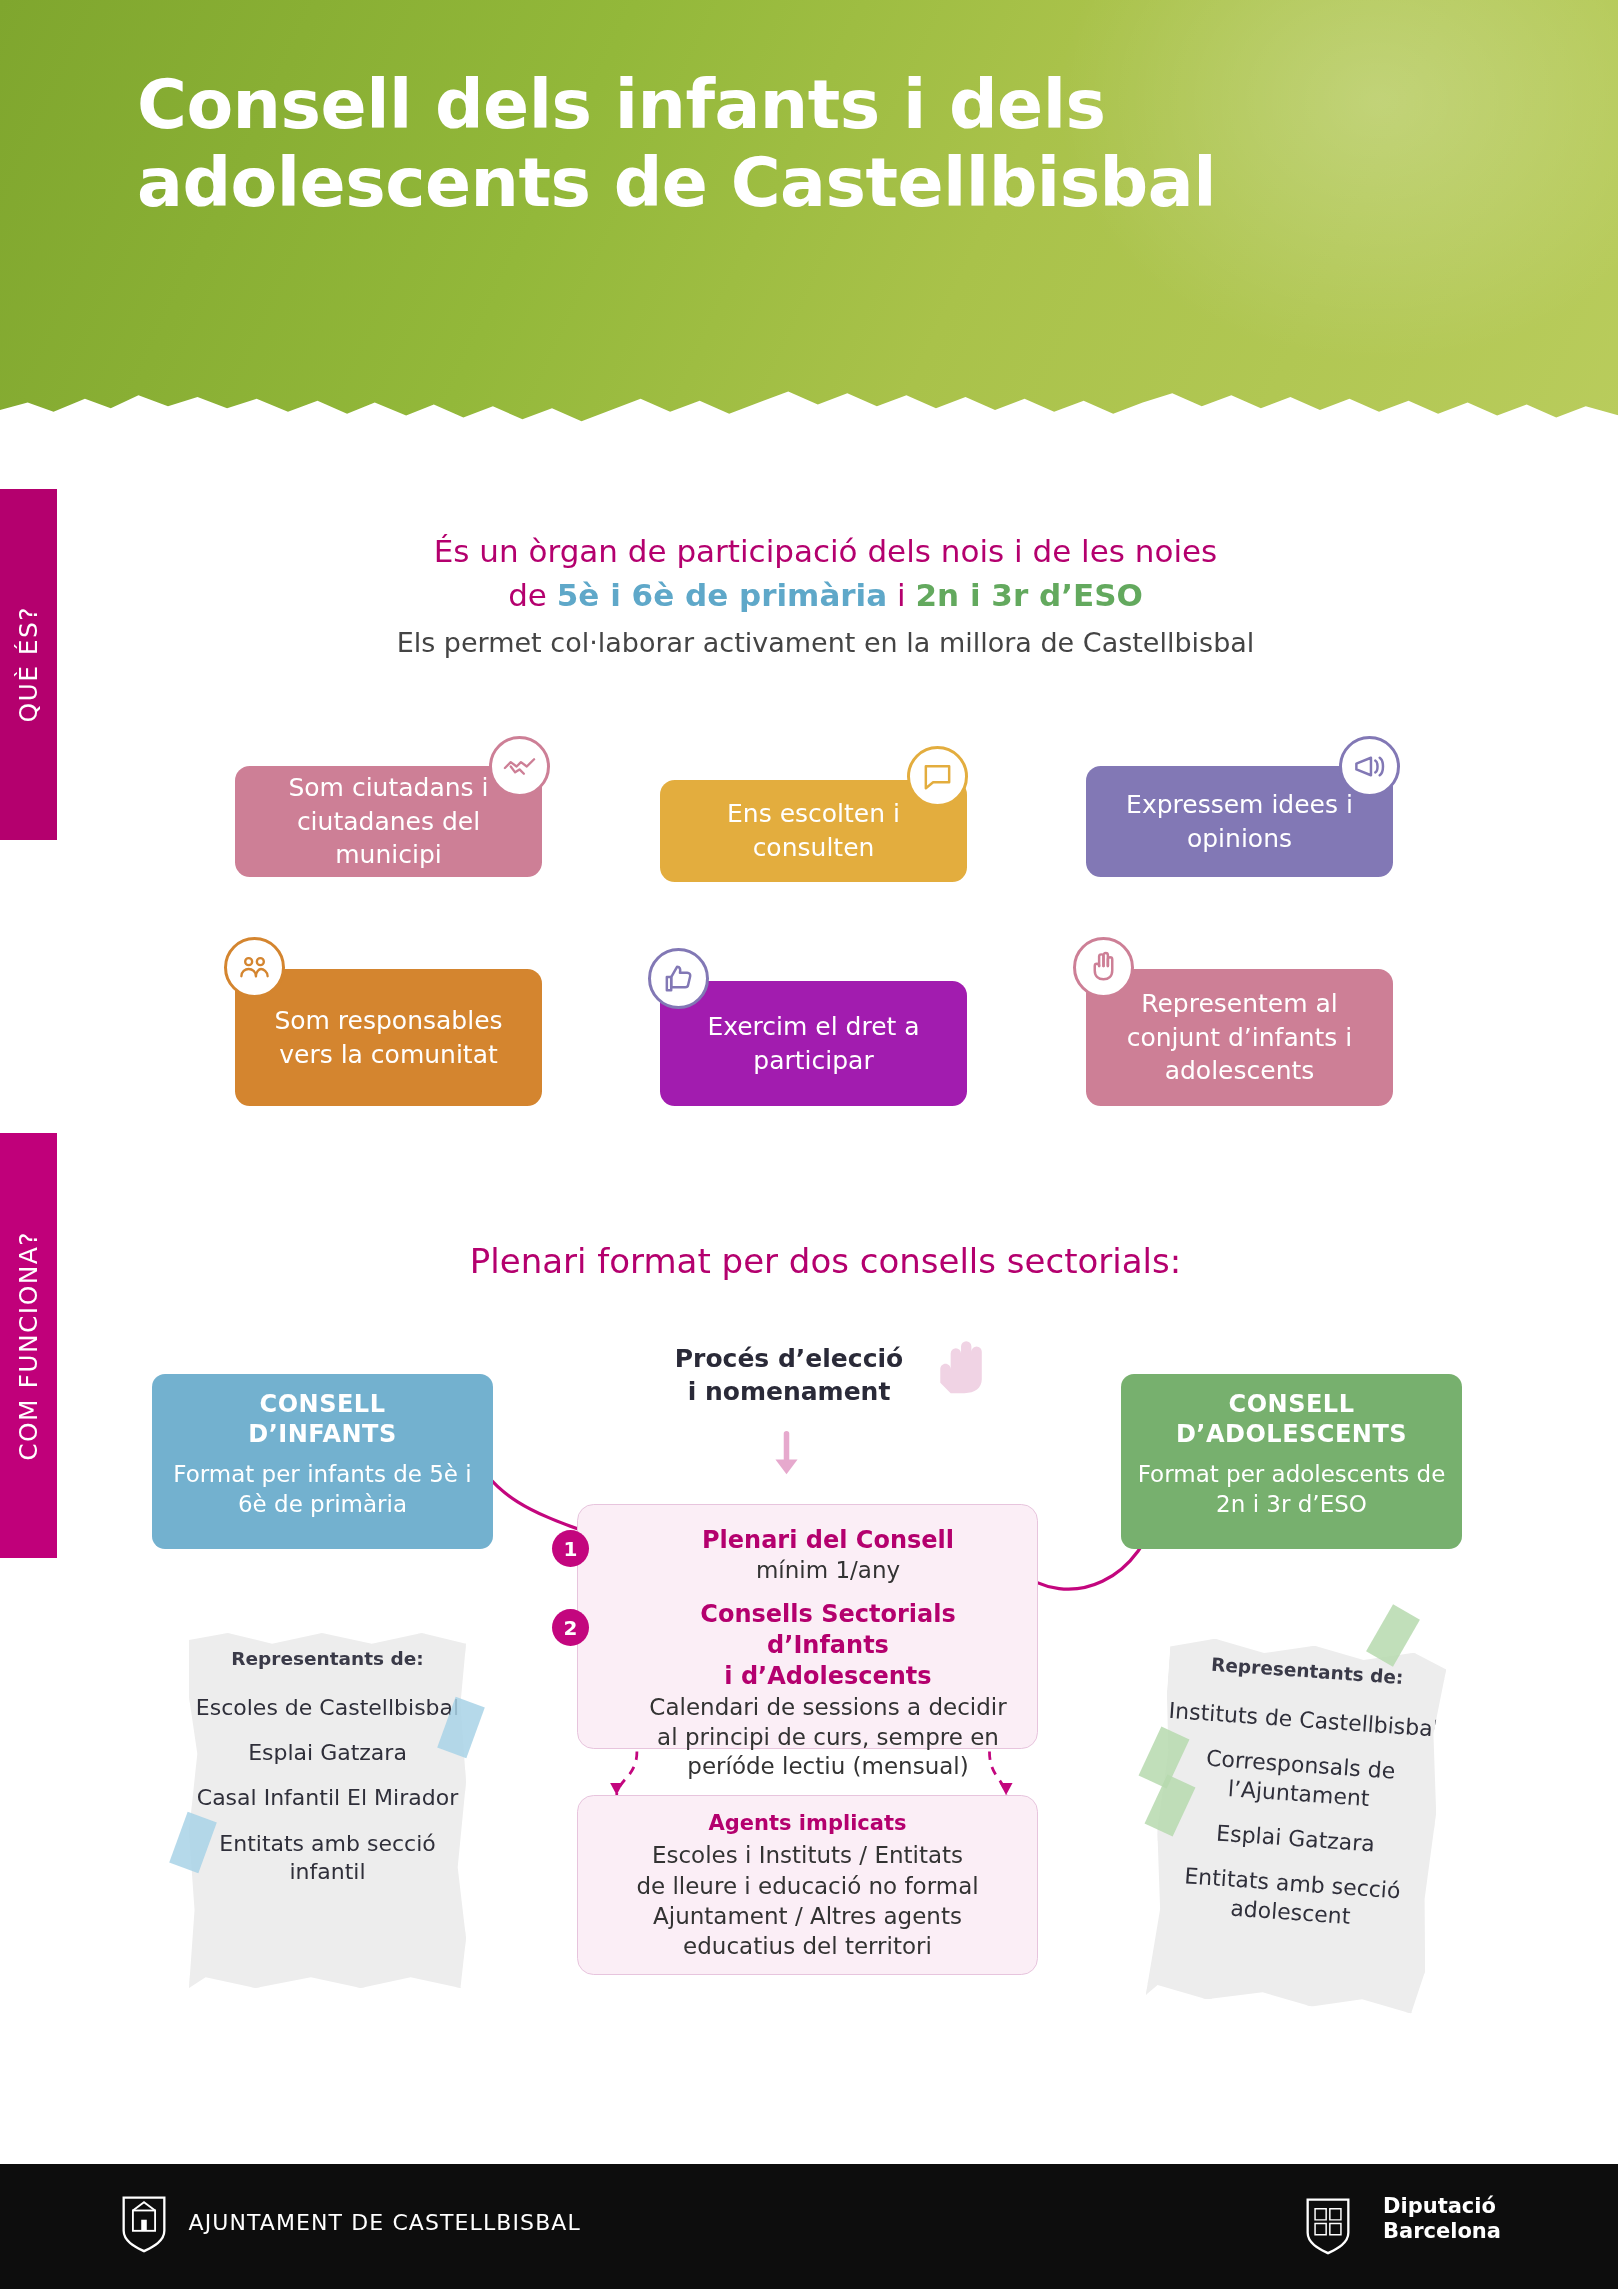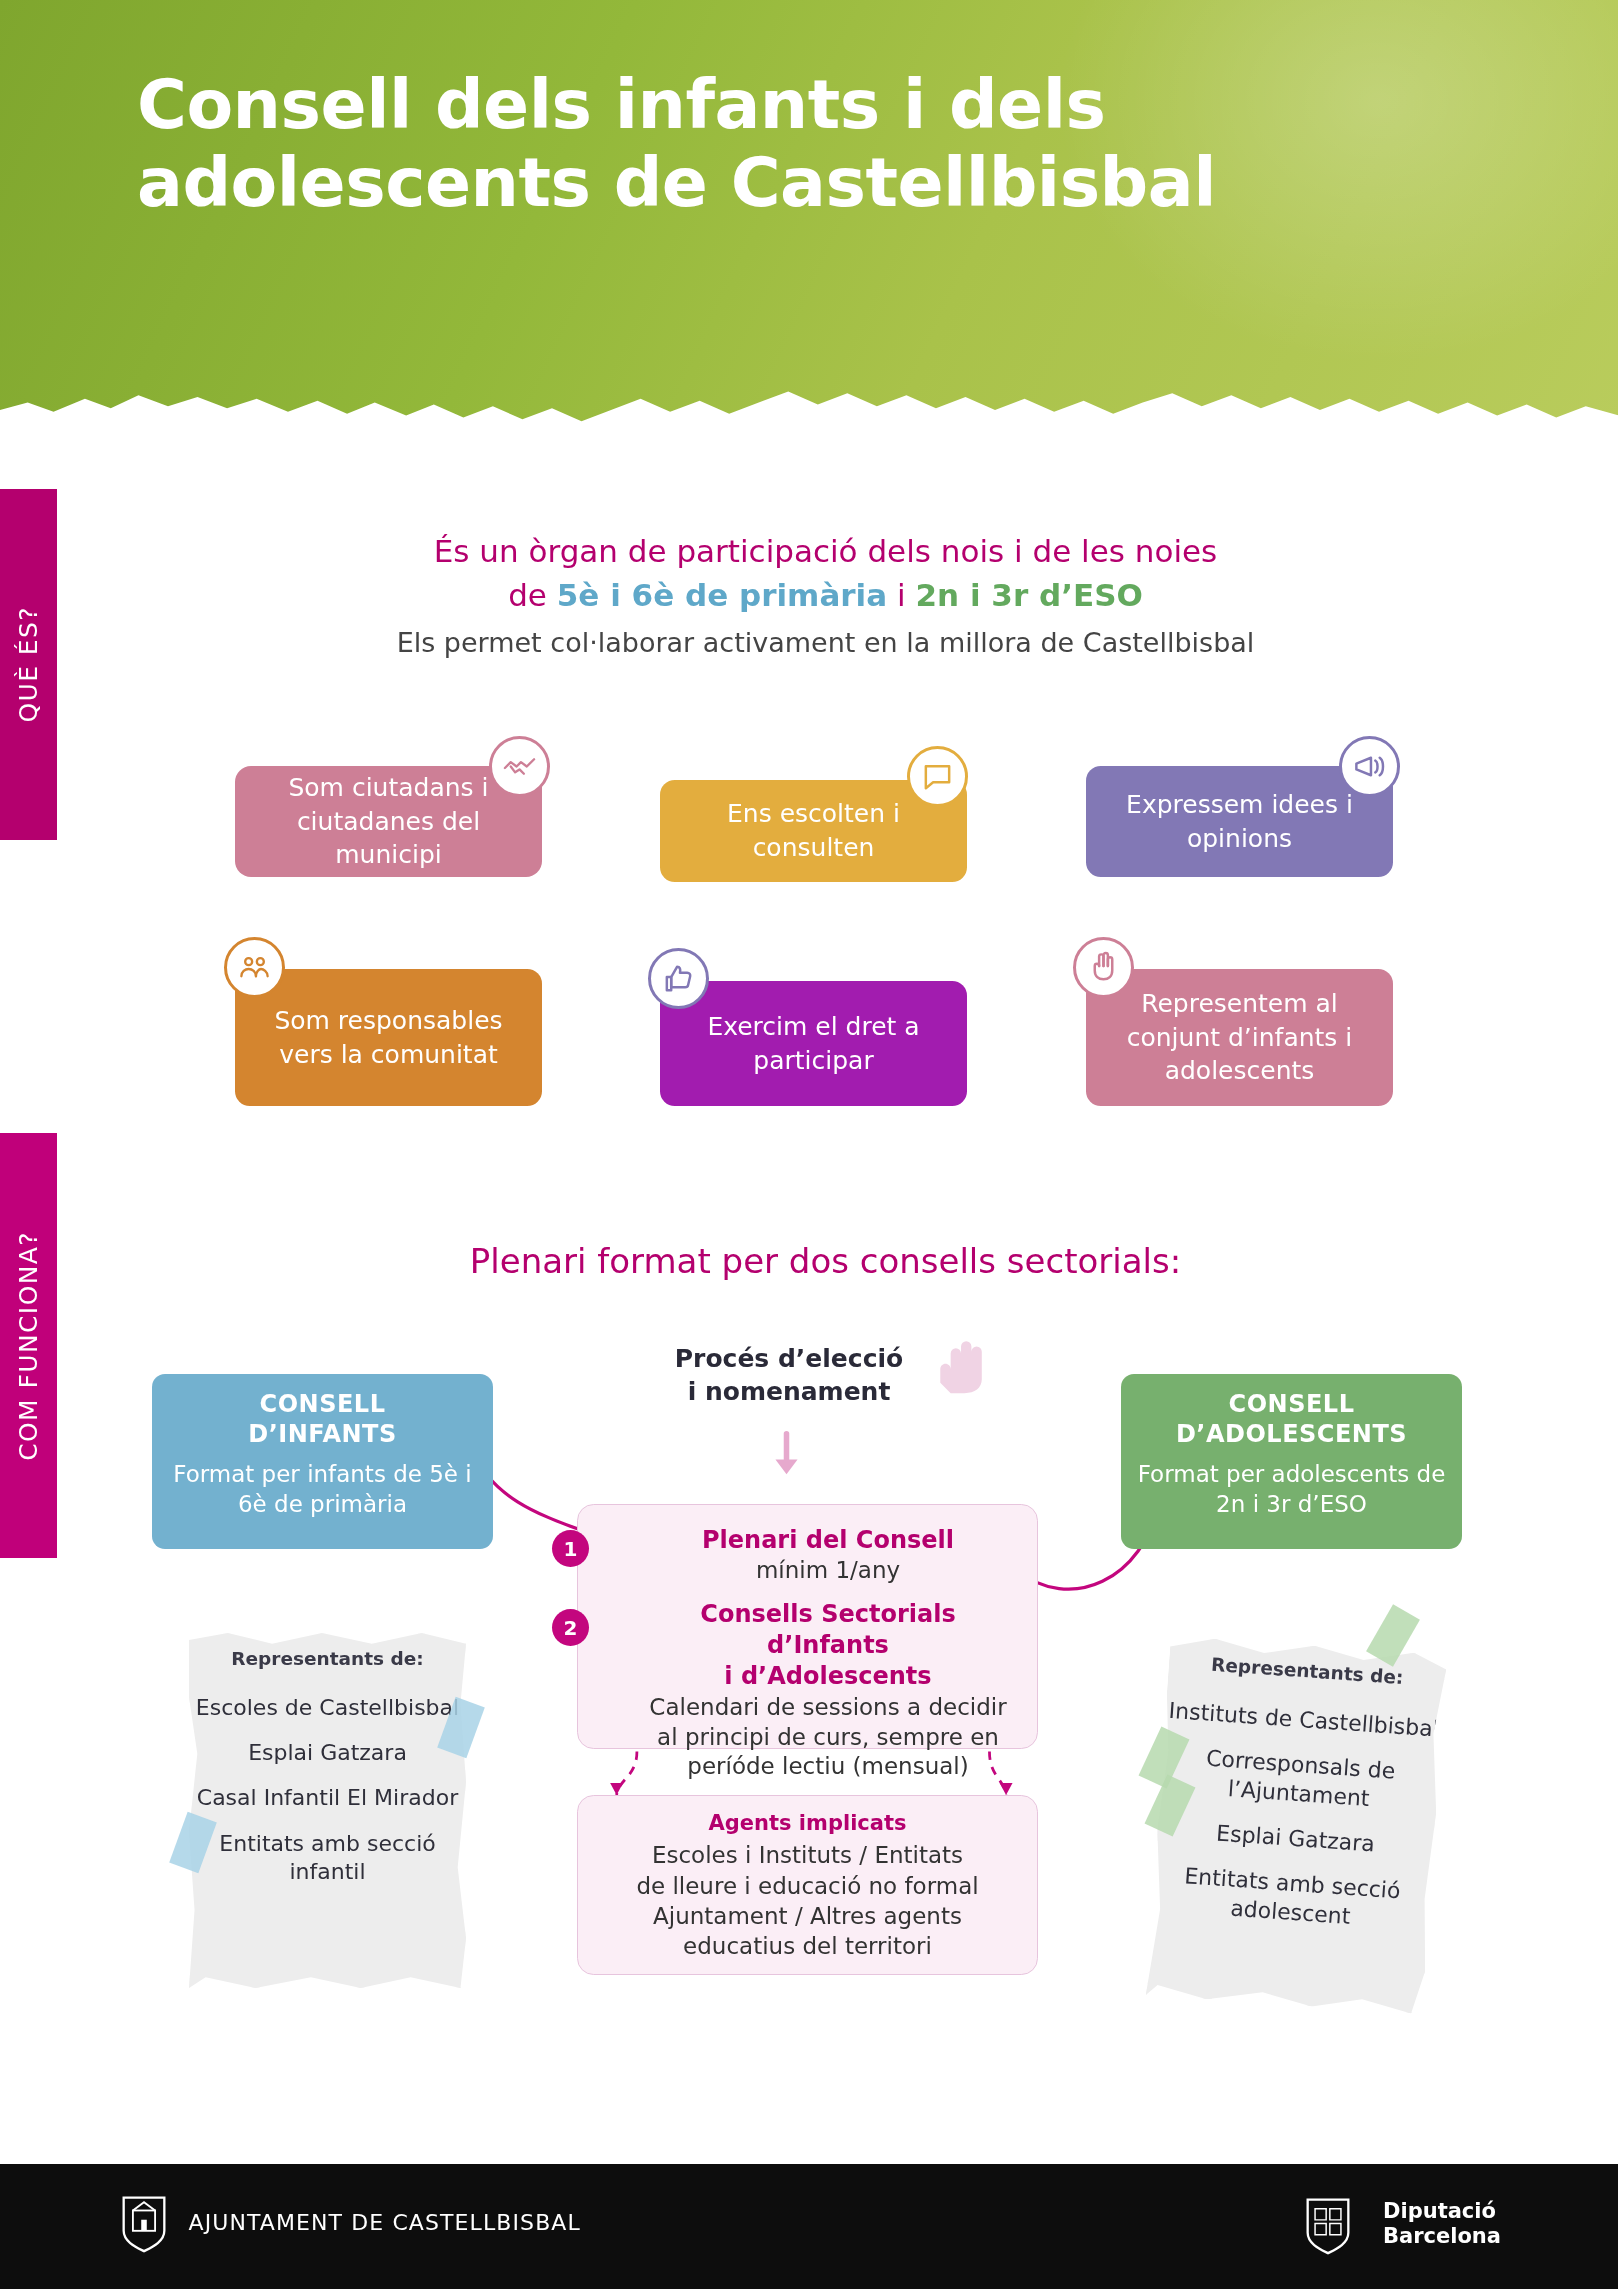--- a/index.html
+++ b/index.html
@@ -58,21 +58,21 @@
     position:absolute; width:307px; border-radius:14.8px;
     color:#fff; display:flex; align-items:center; justify-content:center;
     text-align:center; font-size:25px; line-height:1.35; padding:9.2px 16.6px;
   }
   .badge {
     position:absolute; width:61px; height:61px; border-radius:50%;
     background:#fff; display:flex; align-items:center; justify-content:center;
   }
   .badge svg { width:35px; height:35px; }
 
-  .c1 { left:0px;   top:23px;  height:111px; background:#cd7f96;border-radius:16px; }
+  .c1 { left:0px;   top:23px;  height:111px; background:#cd7f96; }
   .c2 { left:425px; top:37px;  height:102px; background:#e3ad3e; }
   .c3 { left:851px; top:23px;  height:111px; background:#8278b5; }
   .c4 { left:0px;   top:226px; height:137px; background:#d4852f; }
   .c5 { left:425px; top:238px; height:125px; background:#a21caf; }
   .c6 { left:851px; top:226px; height:137px; background:#cd7f96; }
 
   .b1 { left:254px; top:-7.4px;  border:3.7px solid #cd7f96; }
   .b2 { left:672px; top:2.8px;   border:3.7px solid #e3ad3e; }
   .b3 { left:1104px;top:-7.4px;  border:3.7px solid #8278b5; }
   .b4 { left:-11px; top:194px; border:3.7px solid #d4852f; }
@@ -145,21 +145,21 @@
   .note-list div { margin-bottom:16.6px; }
   .tape { position:absolute; width:54px; height:31px; opacity:0.85; }
 
   
   .footer {
     position:absolute; left:0; bottom:0; width:1619px; height:126px; background:#0d0d0d;
     color:#fff;
   }
   .foot-left { position:absolute; left:118px; top:28px; display:flex; align-items:center; gap:18.5px; }
   .foot-left .label { font-size:22px; letter-spacing:1.1px; }
-  .foot-right { position:absolute; right:118px; top:29.5px; display:flex; align-items:center; gap:29px; }
+  .foot-right { position:absolute; right:118px; top:29.5px; display:flex; align-items:flex-start; gap:29px; }
   .foot-right .label { font-size:21px; line-height:1.2; font-weight:bold; }
   .crest { width:52px; height:61px; }
 </style>
 </head>
 <body>
 
 <div class="header">
   <div class="header-glow"></div>
   <h1>
     <span>Consell dels infants i dels</span><br>

